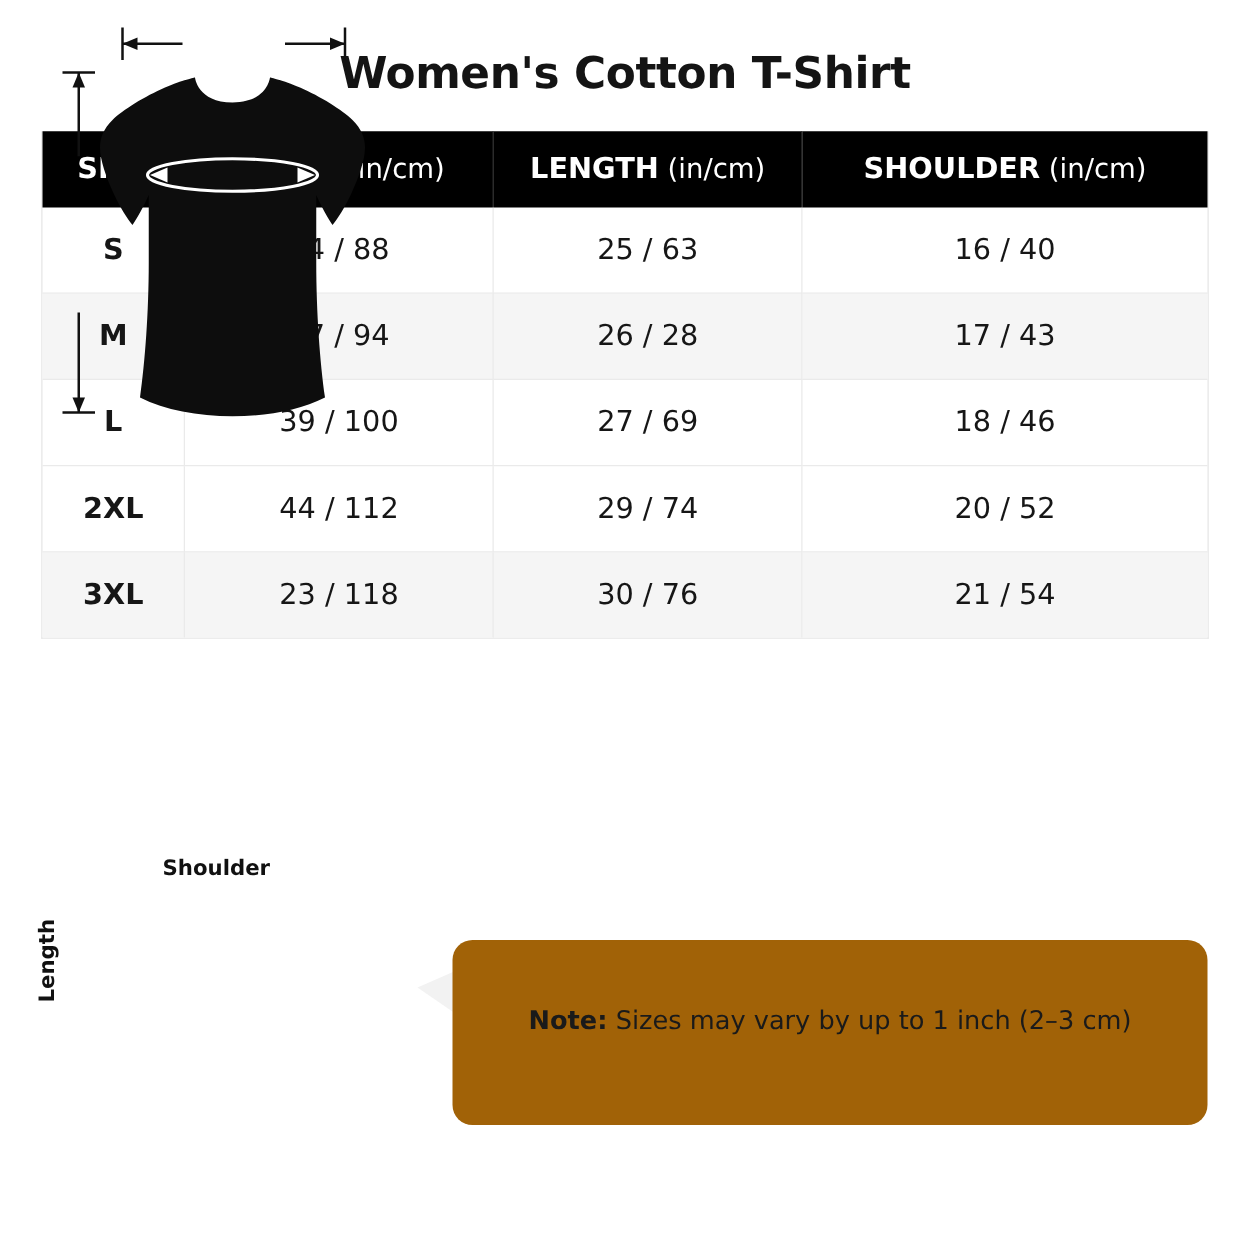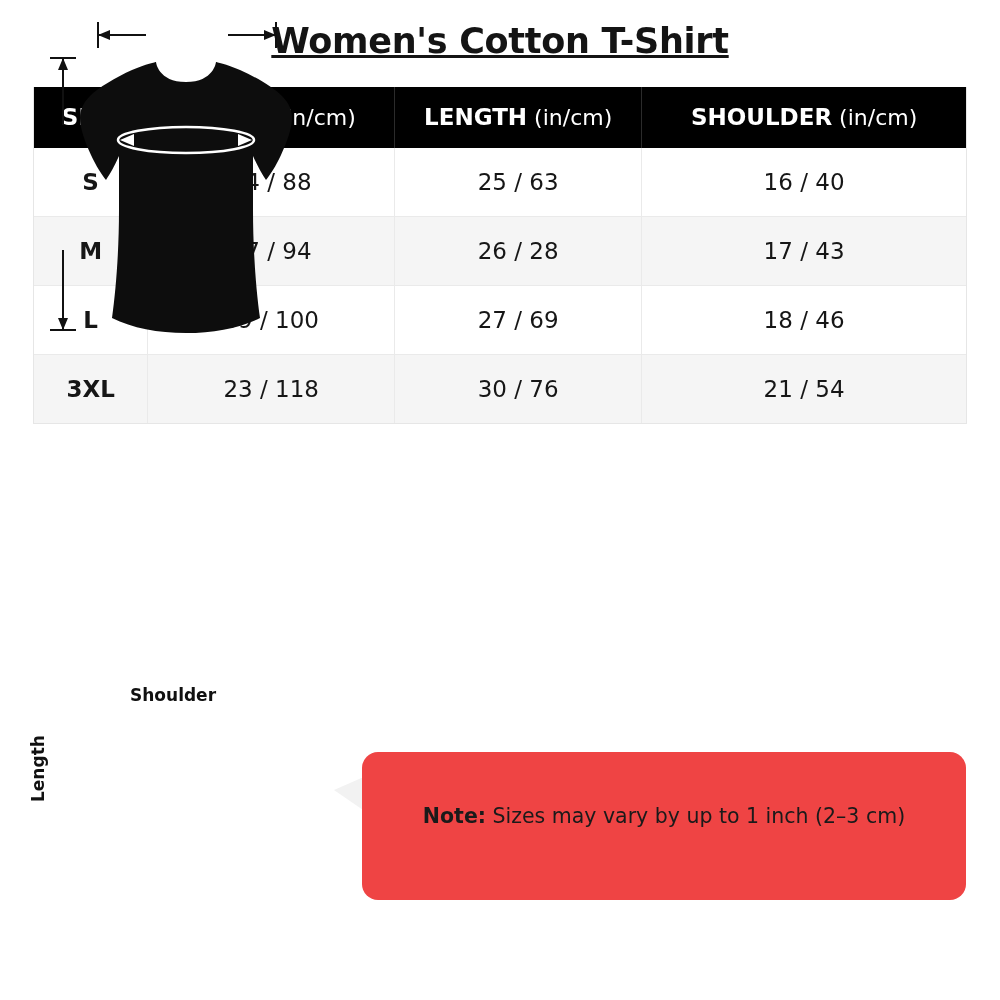--- a/index.html
+++ b/index.html
@@ -19,23 +19,22 @@
     overflow: hidden;
   }
 
   
   .title {
     text-align: center;
     font-size: 35px;
     font-weight: bold;
     color: #141414;
     letter-spacing: -0.3px;
-    padding-top: 21px;
+    padding-top: 39px;
     padding-bottom: 0;
-    text-decoration: underline;
   }
 
   
   .table-wrap {
     margin: 26px 33px 0 33px;
     border: 1px solid #e6e6e6;
     border-top: none;
   }
   table.size-table {
     width: 100%;
@@ -111,21 +110,21 @@
     transform-origin: left top;
   }
 
   
   .note-bubble {
     position: absolute;
     left: 362px;
     top: 752px;
     width: 604px;
     height: 148px;
-    background: #ef4444;
+    background: #a16207;
     border-radius: 16px;
     display: flex;
     flex-direction: column;
     align-items: center;
     justify-content: center;
   }
   .note-bubble .note-line {
     font-size: 20.5px;
     color: #1a1a1a;
     text-align: center;
@@ -178,20 +177,26 @@
           <td class="size-cell">M</td>
           <td>37 / 94</td>
           <td>26 / 28</td>
           <td>17 / 43</td>
         </tr>
         <tr>
           <td class="size-cell">L</td>
           <td>39 / 100</td>
           <td>27 / 69</td>
           <td>18 / 46</td>
+        </tr>
+        <tr>
+          <td class="size-cell">2XL</td>
+          <td>44 / 112</td>
+          <td>29 / 74</td>
+          <td>20 / 52</td>
         </tr>
         <tr class="alt">
           <td class="size-cell">3XL</td>
           <td>23 / 118</td>
           <td>30 / 76</td>
           <td>21 / 54</td>
         </tr>
       </tbody>
     </table>
   </div>

